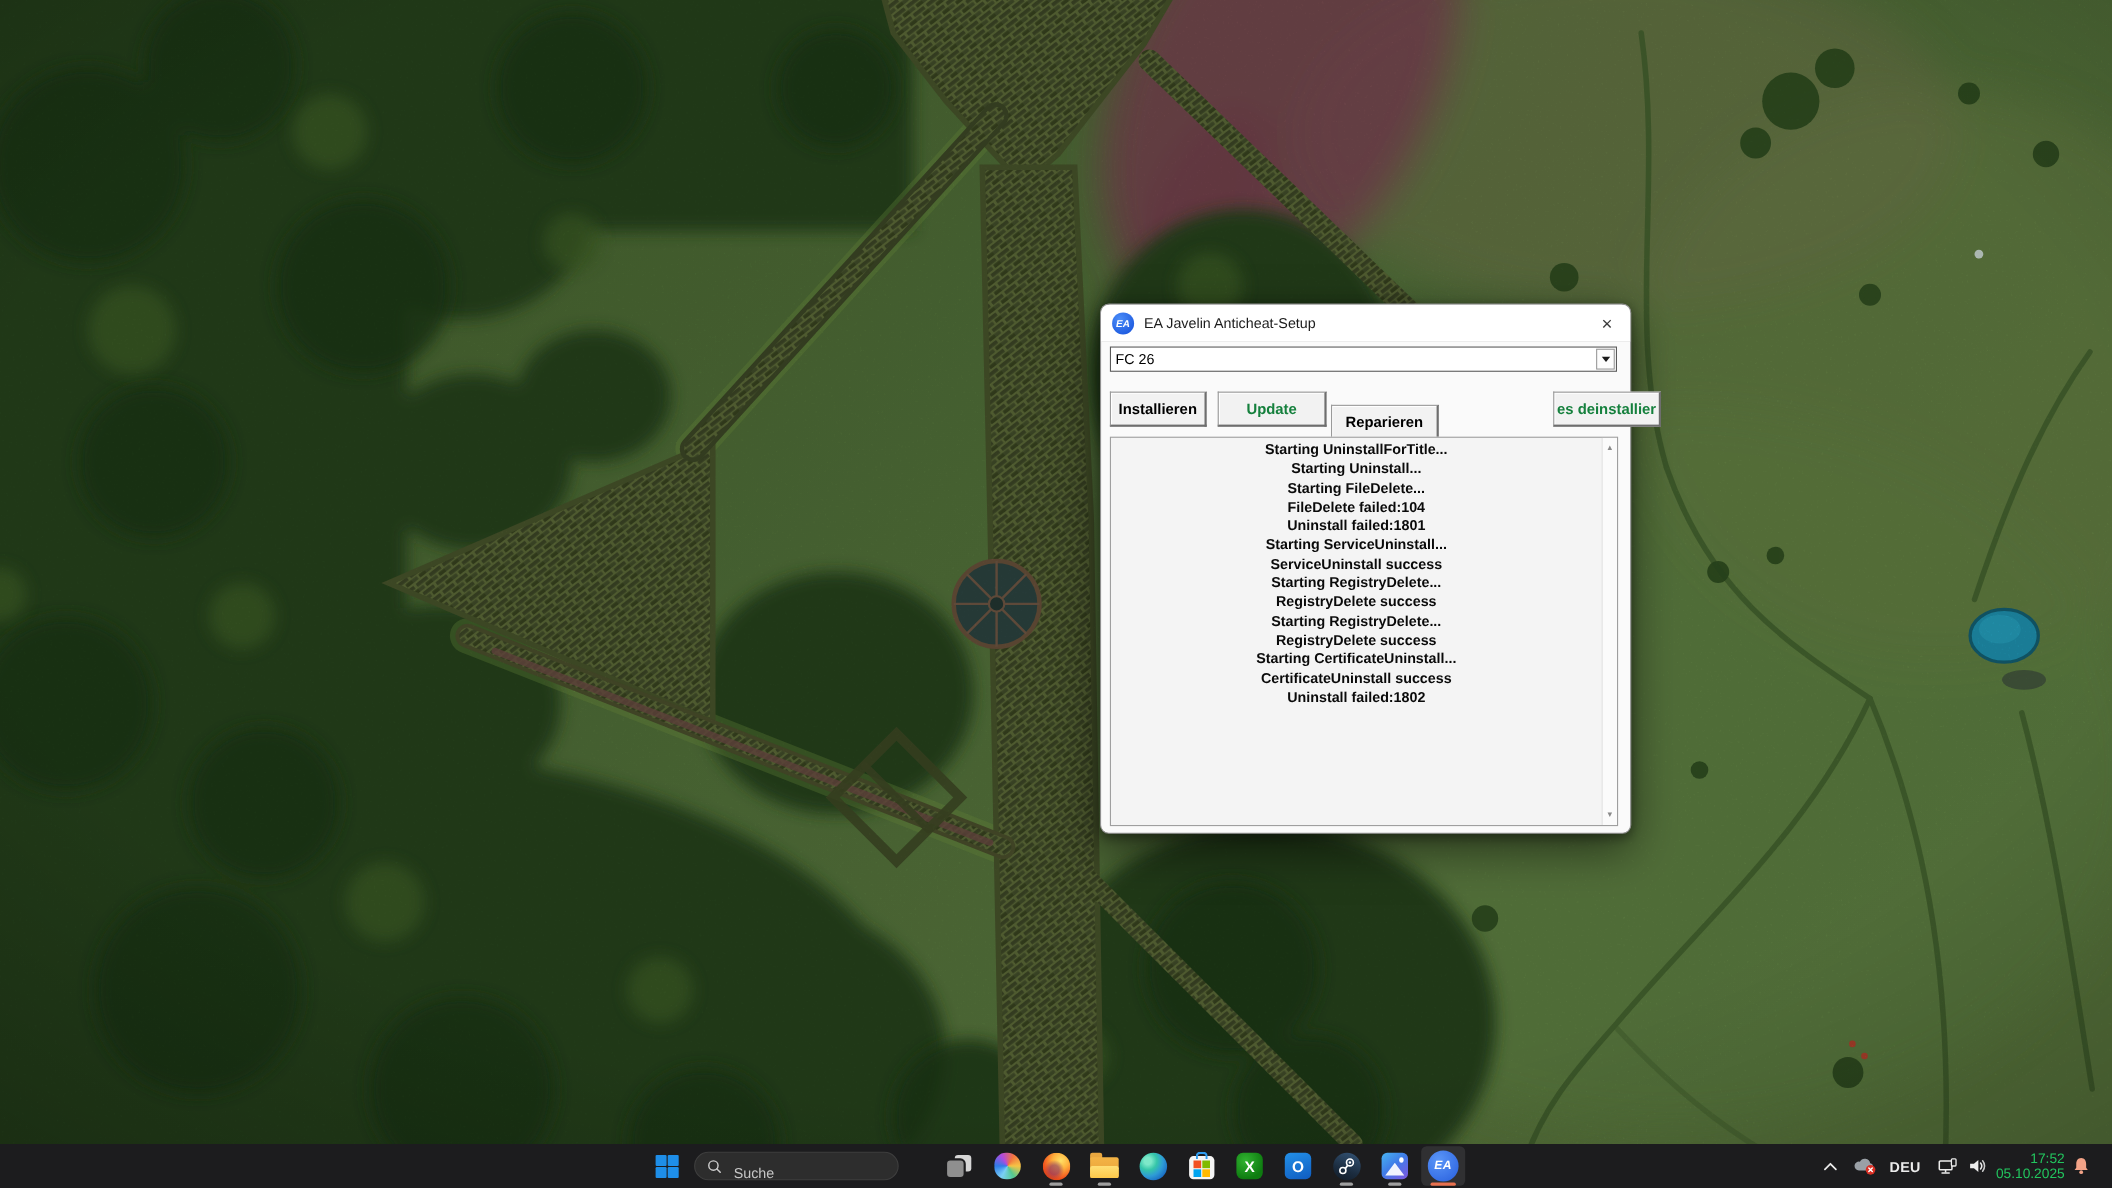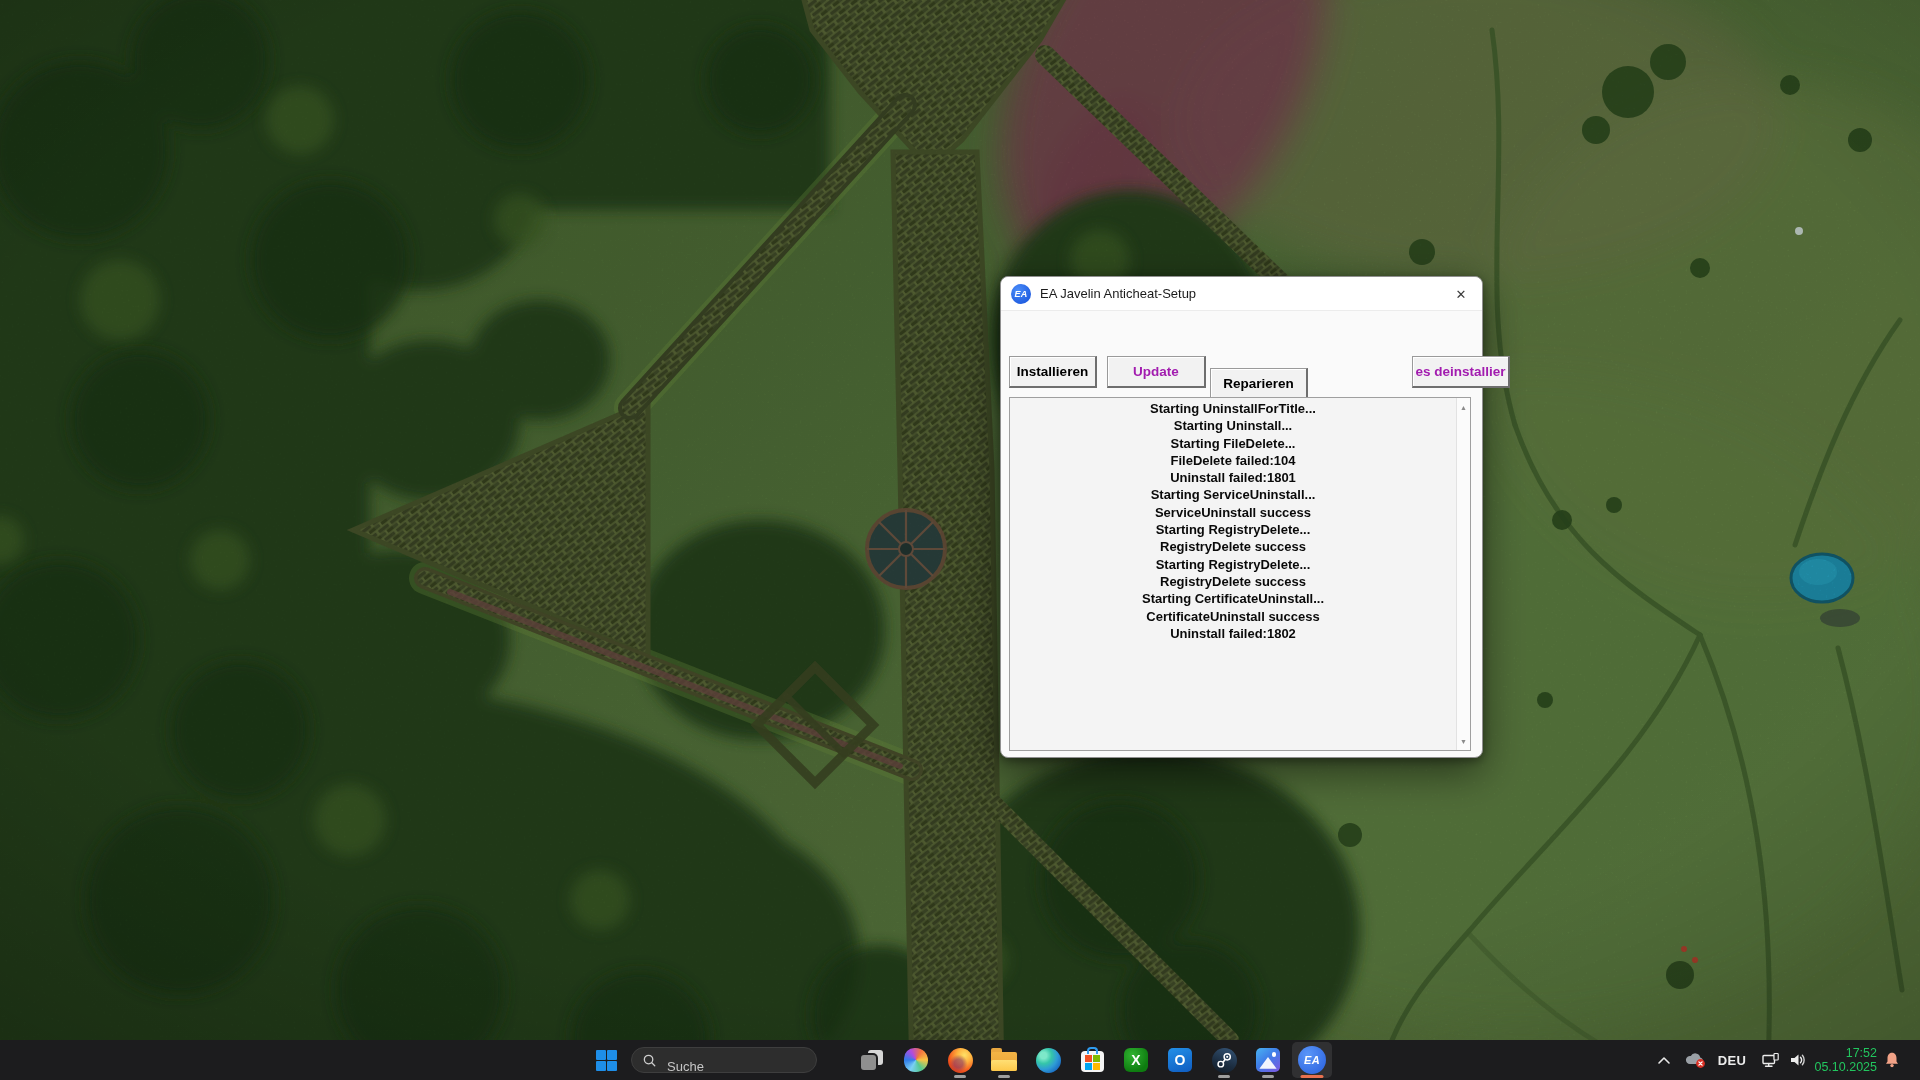--- a/index.html
+++ b/index.html
@@ -29,21 +29,21 @@
   .combo-arrow{width:17px;height:19px;margin-right:1px;background:#fdfdfd;border:1px solid #9a9a9a;
     display:flex;align-items:center;justify-content:center;}
   .combo-arrow svg{display:block;}
 
   .btn{position:absolute;top:79px;height:32px;background:#f2f2f2;
     border-top:1px solid #9a9a9a;border-left:1px solid #9a9a9a;
     border-right:2px solid #6e6e6e;border-bottom:2px solid #6e6e6e;
     box-shadow:inset 1px 1px 0 #ffffff;
     display:flex;align-items:center;justify-content:center;
     font-size:13.5px;font-weight:bold;color:#000;white-space:nowrap;overflow:hidden;}
-  .btn.disabled{color:#a21caf;}
+  .btn.disabled{color:#15803d;}
   #btn-install{left:8px;width:88px;}
   #btn-update{left:106px;width:99px;}
   #btn-repair{left:209px;width:98px;margin-top:12px;}
   #btn-uninstall{left:373px;width:98px;margin-left:38px;}
 
   .log{position:absolute;left:8px;top:120px;width:462px;height:354px;background:#f4f4f4;
     border:1px solid #9f9f9f;overflow:hidden;}
   .log-text{position:absolute;left:0;top:0;right:14px;bottom:0;padding:2px 4px;
     font-size:13px;font-weight:bold;color:#0a0a0a;line-height:17.3px;text-align:center;}
   .log-scrollbar{position:absolute;right:0;top:0;bottom:0;width:14px;background:#fbfbfb;
@@ -261,20 +261,28 @@
 
 <div class="dialog">
   <div class="titlebar">
     <div class="ea-circle">
         <span>EA</span>
       </div>
     <div class="title-text">EA Javelin Anticheat-Setup</div>
     <div class="close-btn">✕</div>
   </div>
 
+  <div class="combo">
+    <div class="combo-value">FC 26</div>
+    <div class="combo-arrow">
+      <svg width="8" height="5" viewBox="0 0 8 5">
+          <polygon points="0,0 8,0 4,5" fill="#1a1a1a"></polygon>
+        </svg>
+    </div>
+  </div>
 
   <div class="btn" id="btn-install">Installieren</div>
   <div class="btn disabled" id="btn-update">Update</div>
   <div class="btn" id="btn-repair">Reparieren</div>
   <div class="btn disabled" id="btn-uninstall">es deinstallier</div>
 
   <div class="log">
     <div class="log-text">
       <div>Starting UninstallForTitle...</div>
       <div>Starting Uninstall...</div>

